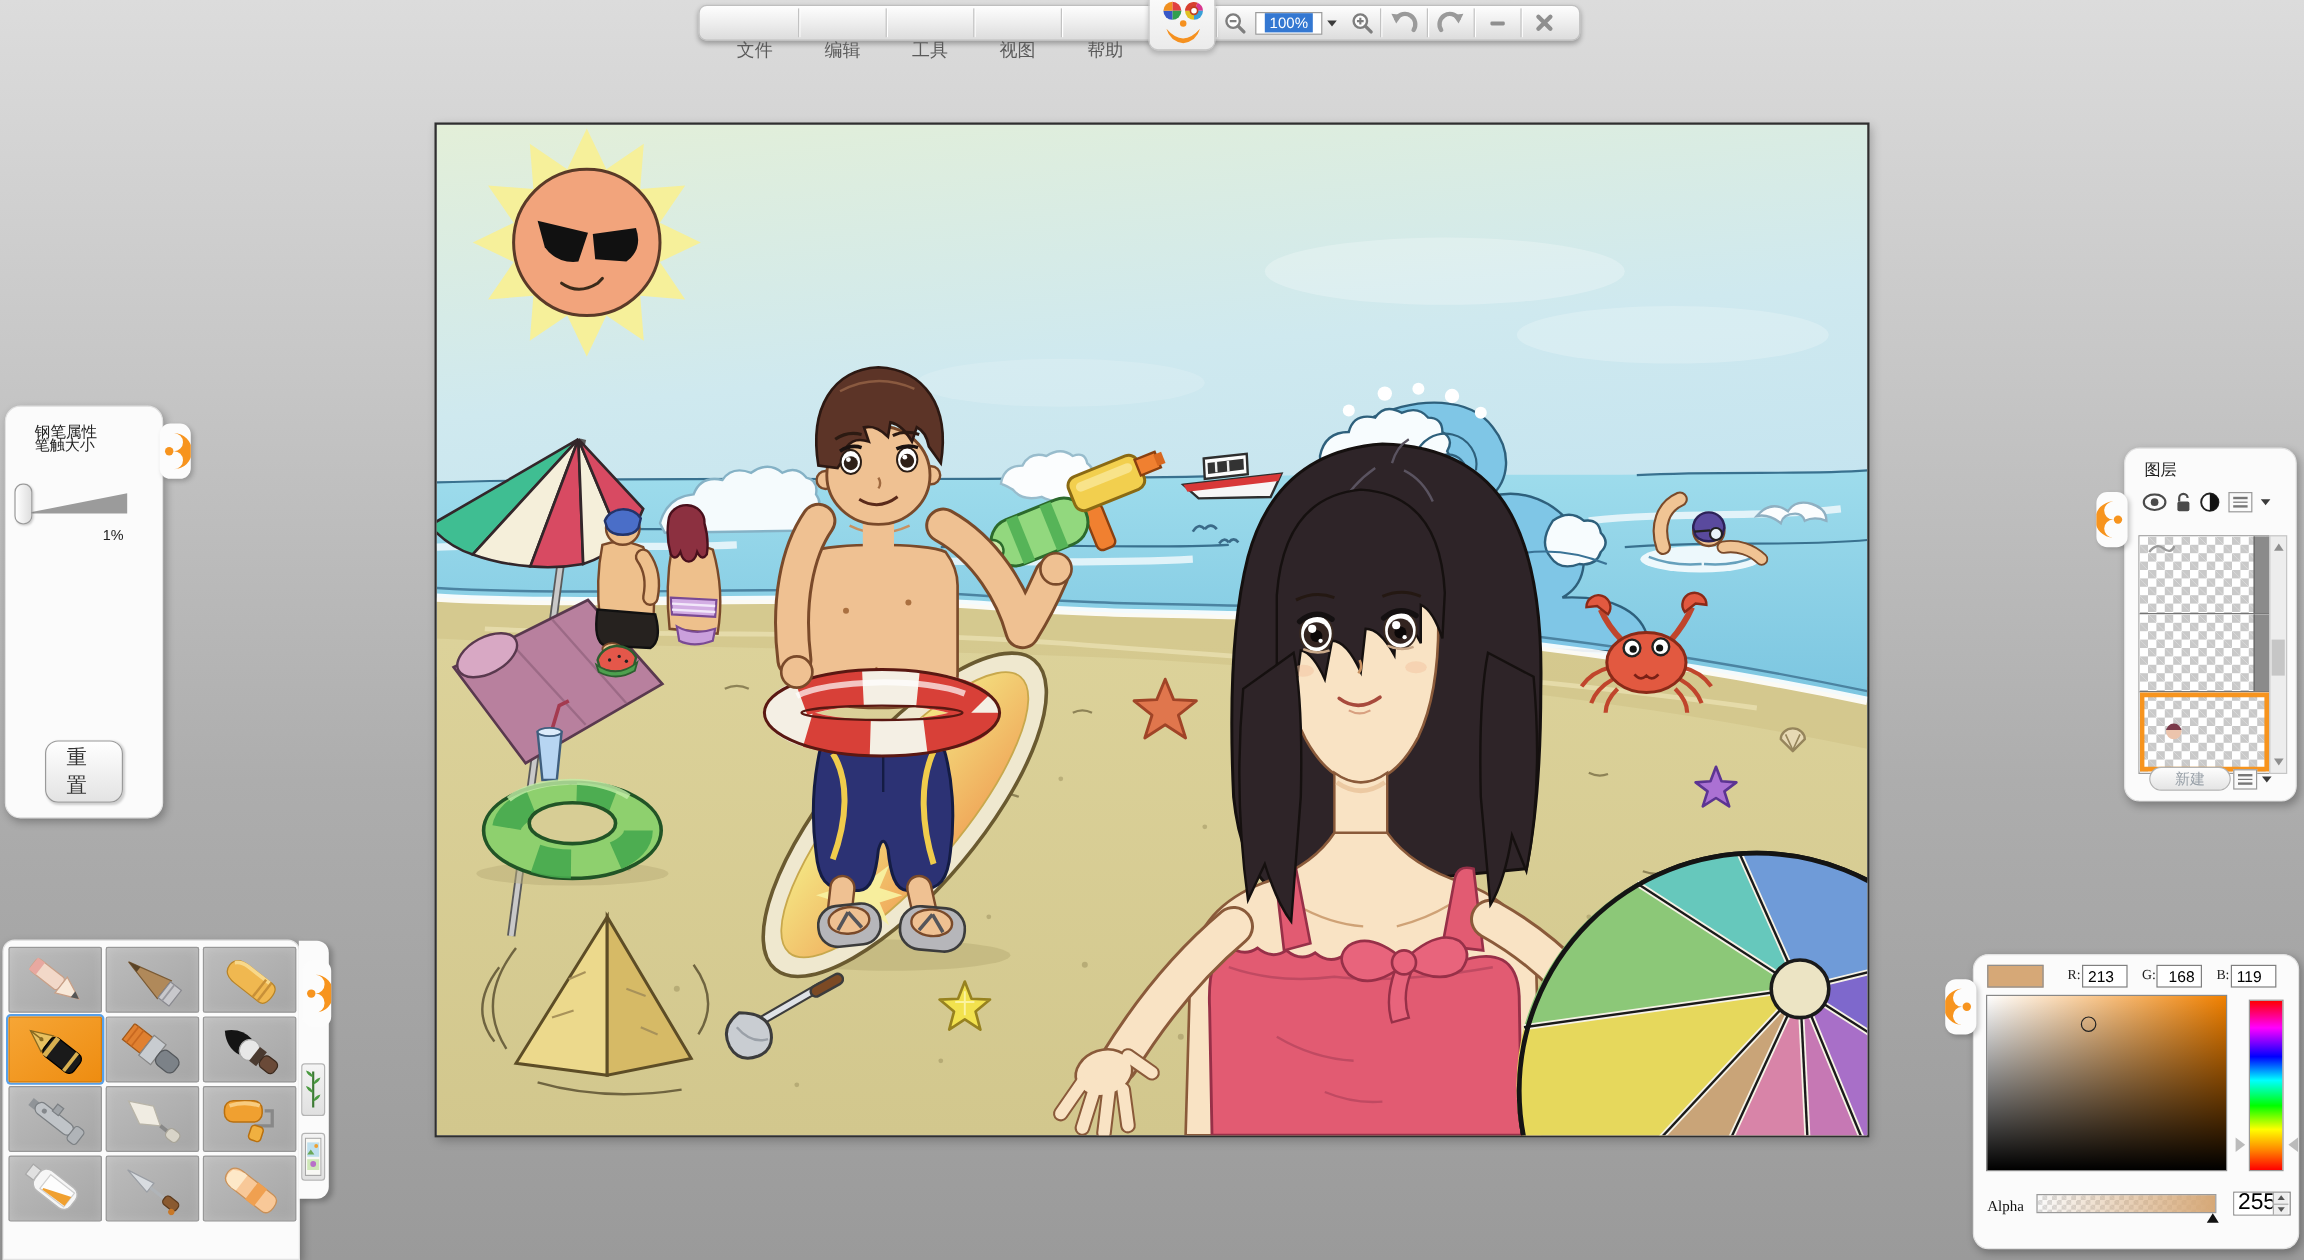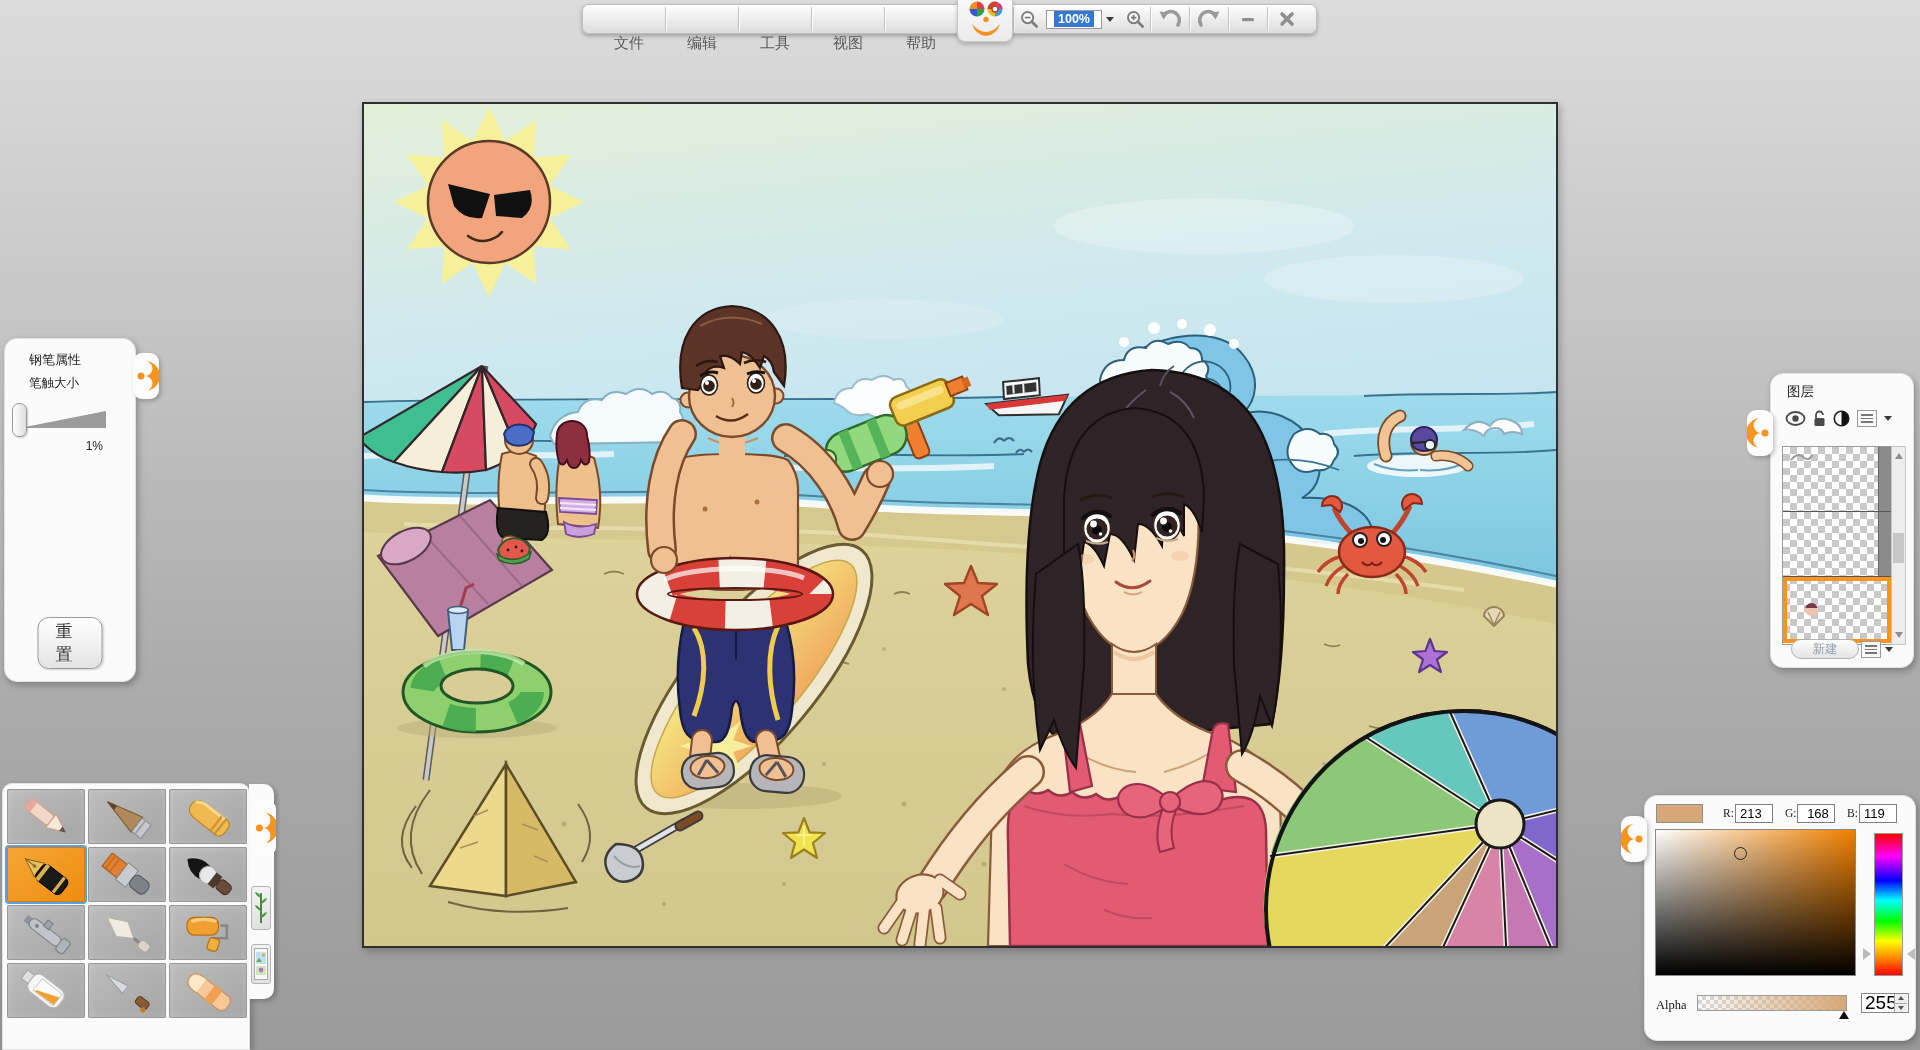--- a/index.html
+++ b/index.html
@@ -14,38 +14,38 @@
   .menu-item { width:72px; text-align:center; font-size:15px; color:#5a5a5a; cursor:default; line-height:28px;margin-top:48px; }
   .tb-sep { width:1px; height:24px; background:#c2c2c2; box-shadow:1px 0 0 #fff; }
   .logo-slot { position:relative; width:56px; height:28px; }
   .logo-bump { position:absolute; left:0; top:-13px; width:56px; height:50px;
                background:linear-gradient(#fcfcfc,#ebebeb); border:1px solid #c6c6c6; border-radius:8px;
                box-shadow:0 3px 4px rgba(0,0,0,.18); }
   .logo-bump svg { position:absolute; left:6px; top:3px; }
   .tb-btn { width:30px; height:26px; display:flex; align-items:center; justify-content:center; }
   .tb-btn.wide { width:38px; }
   .zoom-box { width:56px; height:19px; background:#fff; border:1px solid #9a9a9a; display:flex; align-items:center; justify-content:center; margin:0 2px; }
-  .zoom-val { background:#3478d2; color:#fff; font-size:12.5px; font-weight:bold; padding:0 4px; line-height:16px; }
+  .zoom-val { background:#3478d2; color:#fff; font-size:12.5px; font-weight:normal; padding:0 4px; line-height:16px; }
   .dd-caret { width:0; height:0; border-left:4px solid transparent; border-right:4px solid transparent; border-top:5px solid #3a3a3a; margin:0 6px 0 2px; }
 
   
   .canvas-frame { position:absolute; left:362px; top:102px; width:1196px; height:846px;
                   border:2px solid #2f2f2f; background:#fff; box-shadow:2px 3px 8px rgba(0,0,0,.25); }
   .canvas-frame svg { display:block; }
 
   
   .panel { position:absolute; background:#fbfbfb; border:1px solid #e2e2e2; border-radius:13px;
            box-shadow:2px 3px 7px rgba(0,0,0,.28); }
   .ear { position:absolute; width:26px; height:46px; background:#fcfcfc; border-radius:9px;
          box-shadow:2px 2px 4px rgba(0,0,0,.22); display:flex; align-items:center; justify-content:center; }
 
   
   .pen-panel { left:4px; top:338px; width:132px; height:344px; }
   .pen-title { position:absolute; left:24px; top:12px; font-size:13px; color:#222; }
-  .pen-size-label { position:absolute; left:24px; top:36px; font-size:12.5px; color:#222; }
+  .pen-size-label { position:absolute; left:24px; top:24px; font-size:12.5px; color:#222; }
   .wedge { position:absolute; left:15px; top:72px; width:0; height:0;
            border-left:86px solid transparent; border-bottom:17px solid #9b9b9b; }
   .slider-handle { position:absolute; left:7px; top:64px; width:15px; height:34px; border:1px solid #9a9a9a;
                    border-radius:7px; background:linear-gradient(90deg,#fff,#dedede); box-shadow:1px 1px 2px rgba(0,0,0,.2); }
   .pen-value { position:absolute; left:62px; top:100px; width:36px; text-align:right; font-size:12px; color:#222; }
   .reset-btn { position:absolute; left:50%; transform:translateX(-50%); bottom:12px; padding:2px 17px;
                font-size:17px; color:#333; border:1px solid #9a9a9a; border-radius:11px;
                background:linear-gradient(#fff,#e3e3e3); box-shadow:1px 1px 2px rgba(0,0,0,.18); }
 
   

